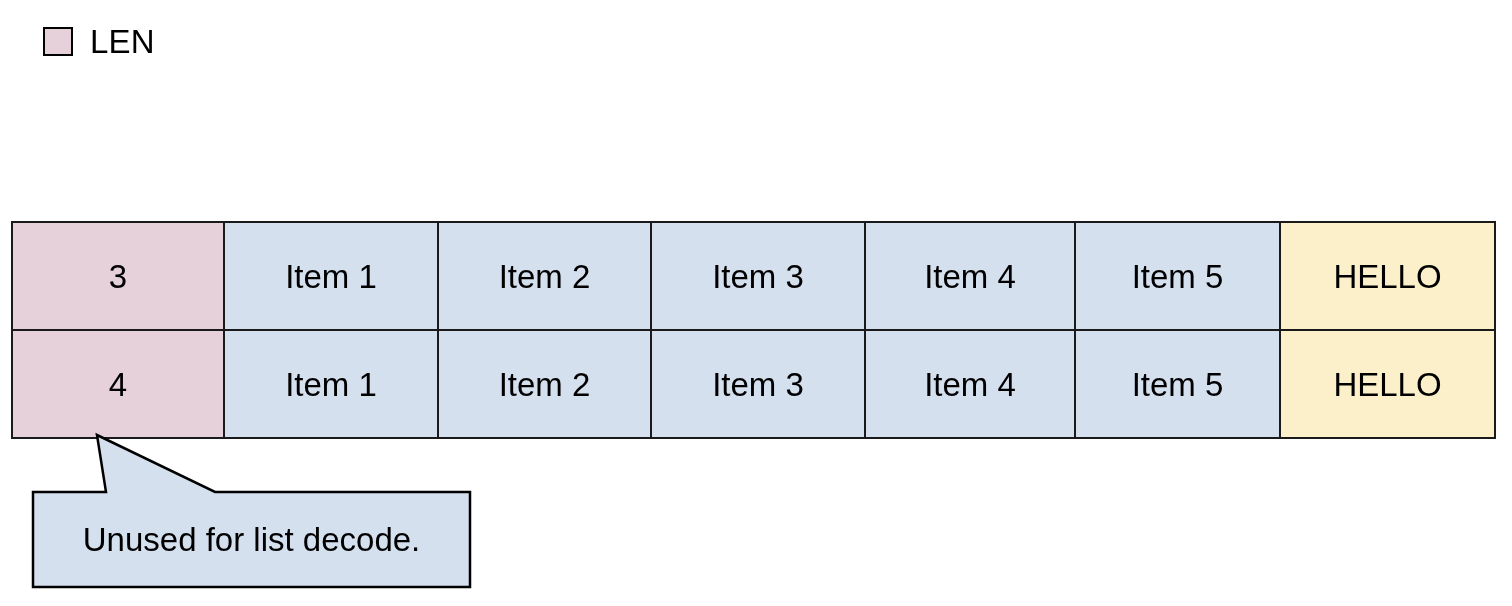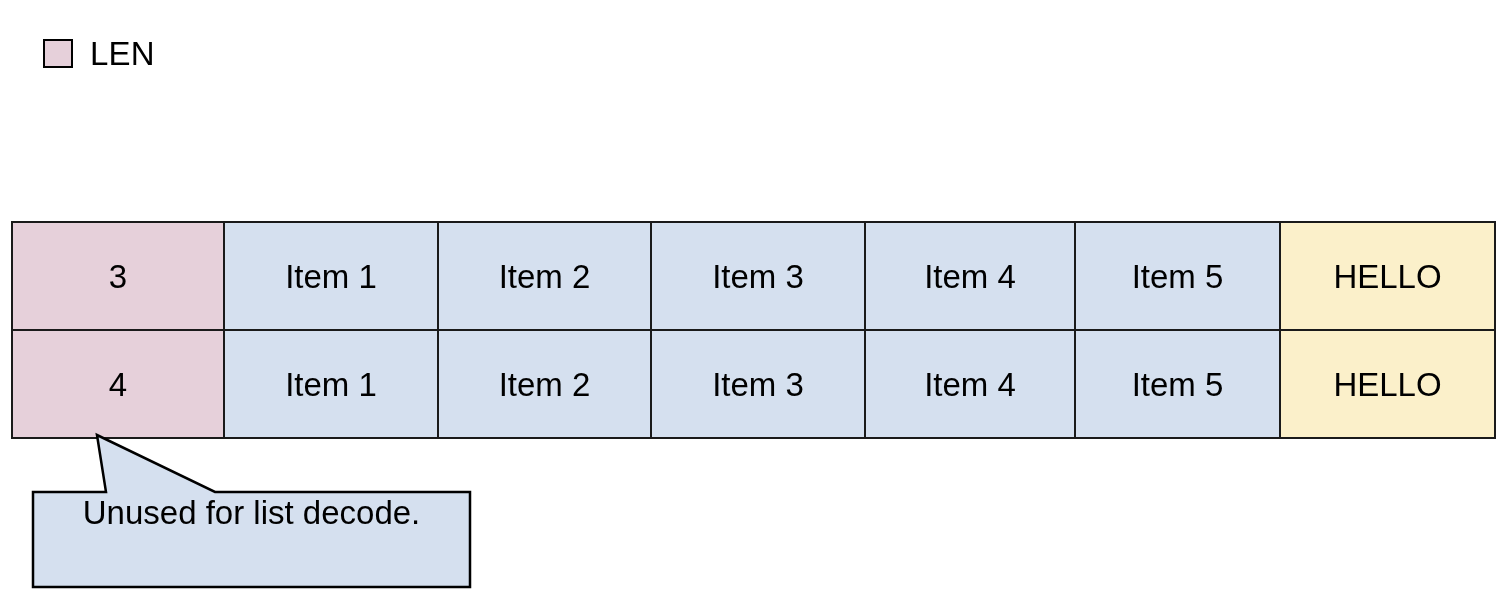--- a/index.html
+++ b/index.html
@@ -22,21 +22,20 @@
   #legend {
     position: absolute;
     left: 43px;
     top: 20px;
     width: 400px;
   }
   .legend-row {
     display: flex;
     align-items: center;
     height: 43px;
-    margin-top: 12px;
   }
   .legend-swatch {
     width: 30px;
     height: 29px;
     box-sizing: border-box;
     border: 2px solid #000000;
     flex: 0 0 auto;
   }
   .legend-label {
     margin-left: 17px;
@@ -82,20 +81,21 @@
   }
   #callout-text {
     position: absolute;
     left: 33px;
     top: 492px;
     width: 437px;
     height: 95px;
     display: flex;
     flex-direction: column;
     align-items: center;
+    justify-content: center;
     font-size: 33px;
     line-height: 42px;
     white-space: nowrap;
     pointer-events: none;
   }
 </style>
 </head>
 <body style="background: rgb(255, 255, 255);">
 
 <div id="legend">

